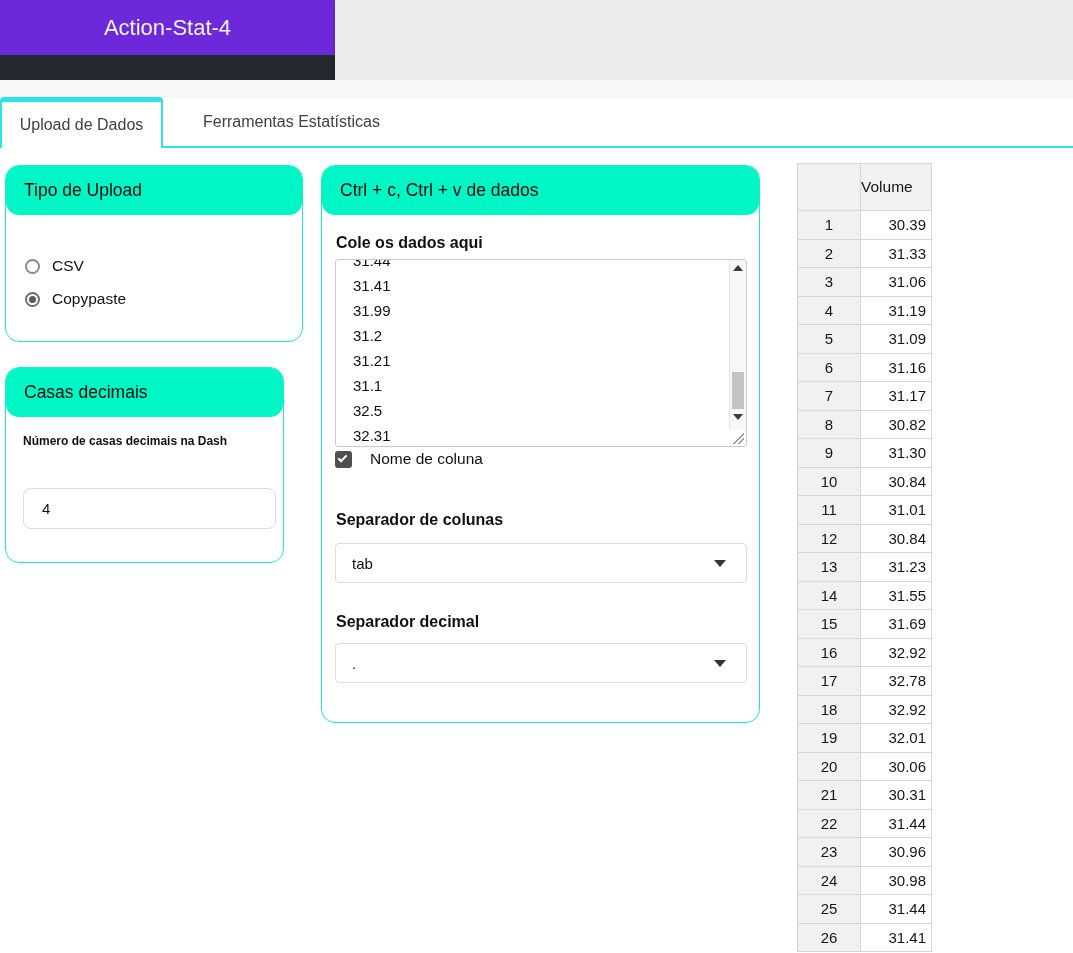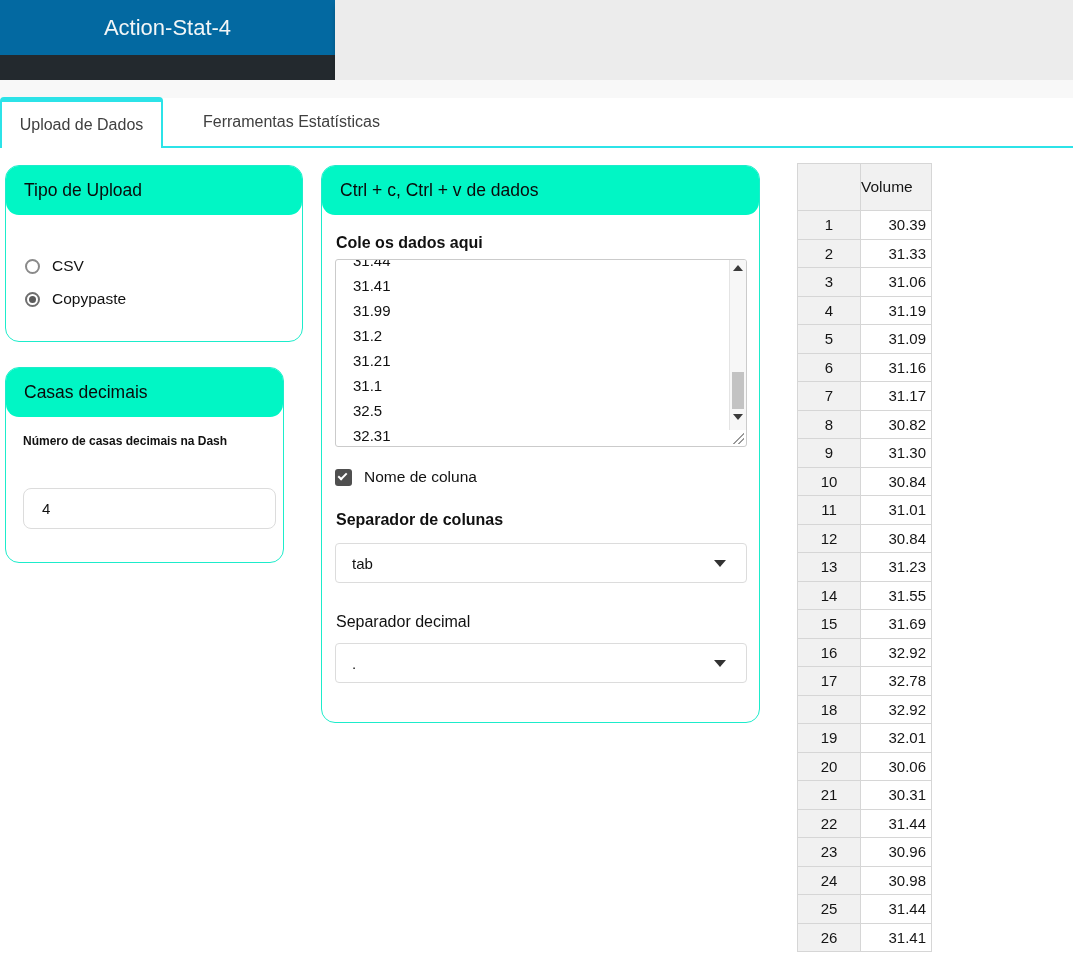--- a/index.html
+++ b/index.html
@@ -3,21 +3,21 @@
 <meta charset="utf-8">
 <style>
   * { margin:0; padding:0; box-sizing:border-box; }
   html,body { width:1073px; height:953px; }
   body {
     position:relative; background:#ffffff; overflow:hidden;
     font-family:"Liberation Sans", sans-serif; color:#111;
   }
   
   .logo-block { position:absolute; left:0; top:0; width:335px; height:55px;
-    background:#0369a1; display:flex; align-items:center; justify-content:center;
+    background:#6d28d9; display:flex; align-items:center; justify-content:center;
     color:#f2f6f7; font-size:22px; }
   .dark-strip { position:absolute; left:0; top:55px; width:335px; height:25px; background:#23292e; }
   .top-gray-bar { position:absolute; left:335px; top:0; width:738px; height:80px;
     background:#ececec; box-shadow:0 4px 6px -2px rgba(0,0,0,0.45); }
   .under-strip { position:absolute; left:0; top:80px; width:1073px; height:18px; background:#f8f8f8; }
   
   .tab-underline { position:absolute; left:0; top:146px; width:1073px; height:2px; background:#2ce3e8; }
   .tab { position:absolute; top:97px; height:51px; display:flex; align-items:center;
     justify-content:center; font-size:16px; color:#404040; cursor:pointer; }
   .tab-active { left:0; width:163px; background:#fff; z-index:2;
@@ -56,28 +56,28 @@
   .tri-up { width:0; height:0; border-left:5px solid transparent; border-right:5px solid transparent;
     border-bottom:6px solid #3b3b3b; }
   .tri-down { width:0; height:0; border-left:5px solid transparent; border-right:5px solid transparent;
     border-top:6px solid #3b3b3b; }
   .sb-up   { position:absolute; top:5px; left:3px; }
   .sb-down { position:absolute; top:154px; left:3px; }
   .sb-thumb { position:absolute; top:112px; left:2px; width:12px; height:37px; background:#c3c3c3; }
   .grip { position:absolute; right:2px; bottom:2px; width:13px; height:13px;
     background:linear-gradient(135deg, transparent 0 55%, #9a9a9a 55% 63%,
       transparent 63% 76%, #9a9a9a 76% 84%, transparent 84%); }
-  .cb-row { position:absolute; left:13px; top:302px; display:flex; align-items:center; cursor:pointer; }
+  .cb-row { position:absolute; left:13px; top:284px; display:flex; align-items:center; cursor:pointer;gap:6px; }
   .checkbox { width:17px; height:17px; background:#4f4f4f; border-radius:3px; position:relative; }
   .checkbox .check-mark { position:absolute; left:5px; top:2px; width:5px; height:9px;
     border:solid #fff; border-width:0 2px 2px 0; transform:rotate(45deg); }
   .cb-label { margin-left:12px; font-size:15.5px; }
   .p-label1 { position:absolute; left:14px; top:345px; font-weight:bold; font-size:16px; }
   .dd1 { top:377px; }
-  .p-label2 { position:absolute; left:14px; top:447px; font-weight:normal; font-size:16px; }
+  .p-label2 { position:absolute; left:14px; top:447px; font-weight:bold; font-size:16px; }
   .dd2 { top:477px; }
   .dd { position:absolute; left:13px; width:412px; height:40px; border:1px solid #dcdcdc;
     border-radius:4px; background:#fff; display:flex; align-items:center; padding-left:16px;
     font-size:15px; cursor:pointer; }
   .caret { position:absolute; right:20px; top:16px; width:0; height:0;
     border-left:6px solid transparent; border-right:6px solid transparent;
     border-top:7px solid #333; }
   
   .data-table { position:absolute; left:797px; top:163px; border-collapse:collapse; }
   .data-table th, .data-table td { border:1px solid #d6d6d6; font-size:15px;

